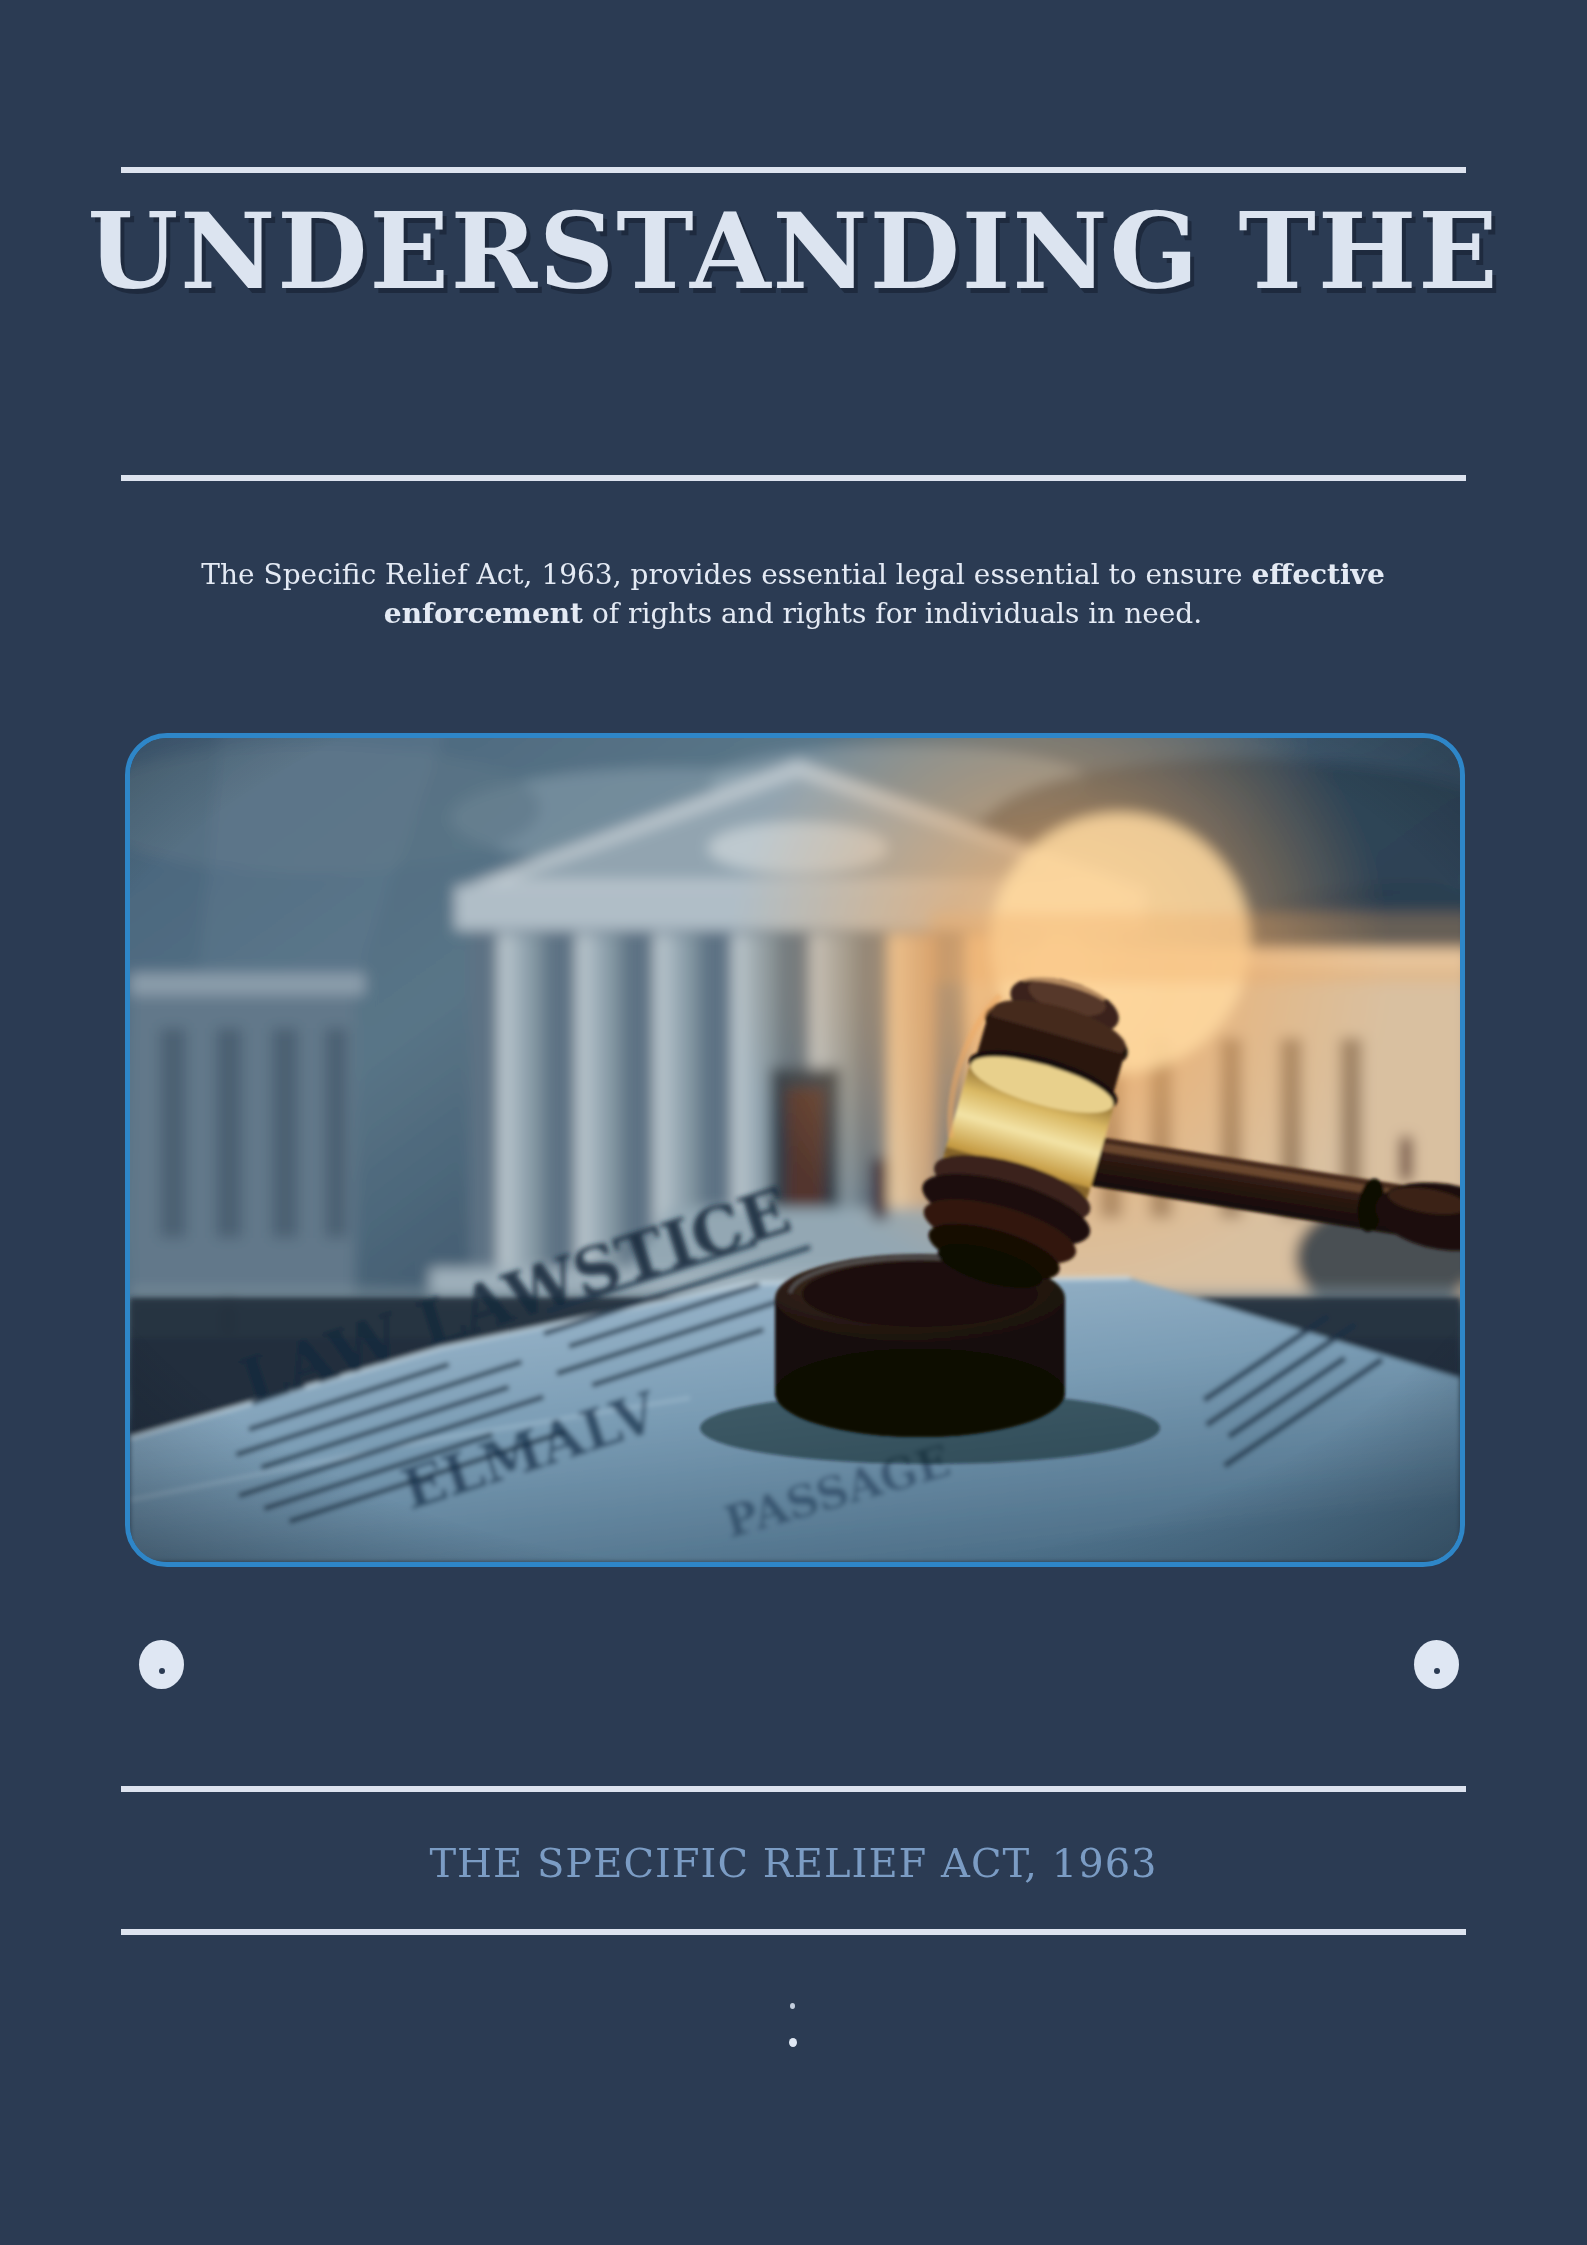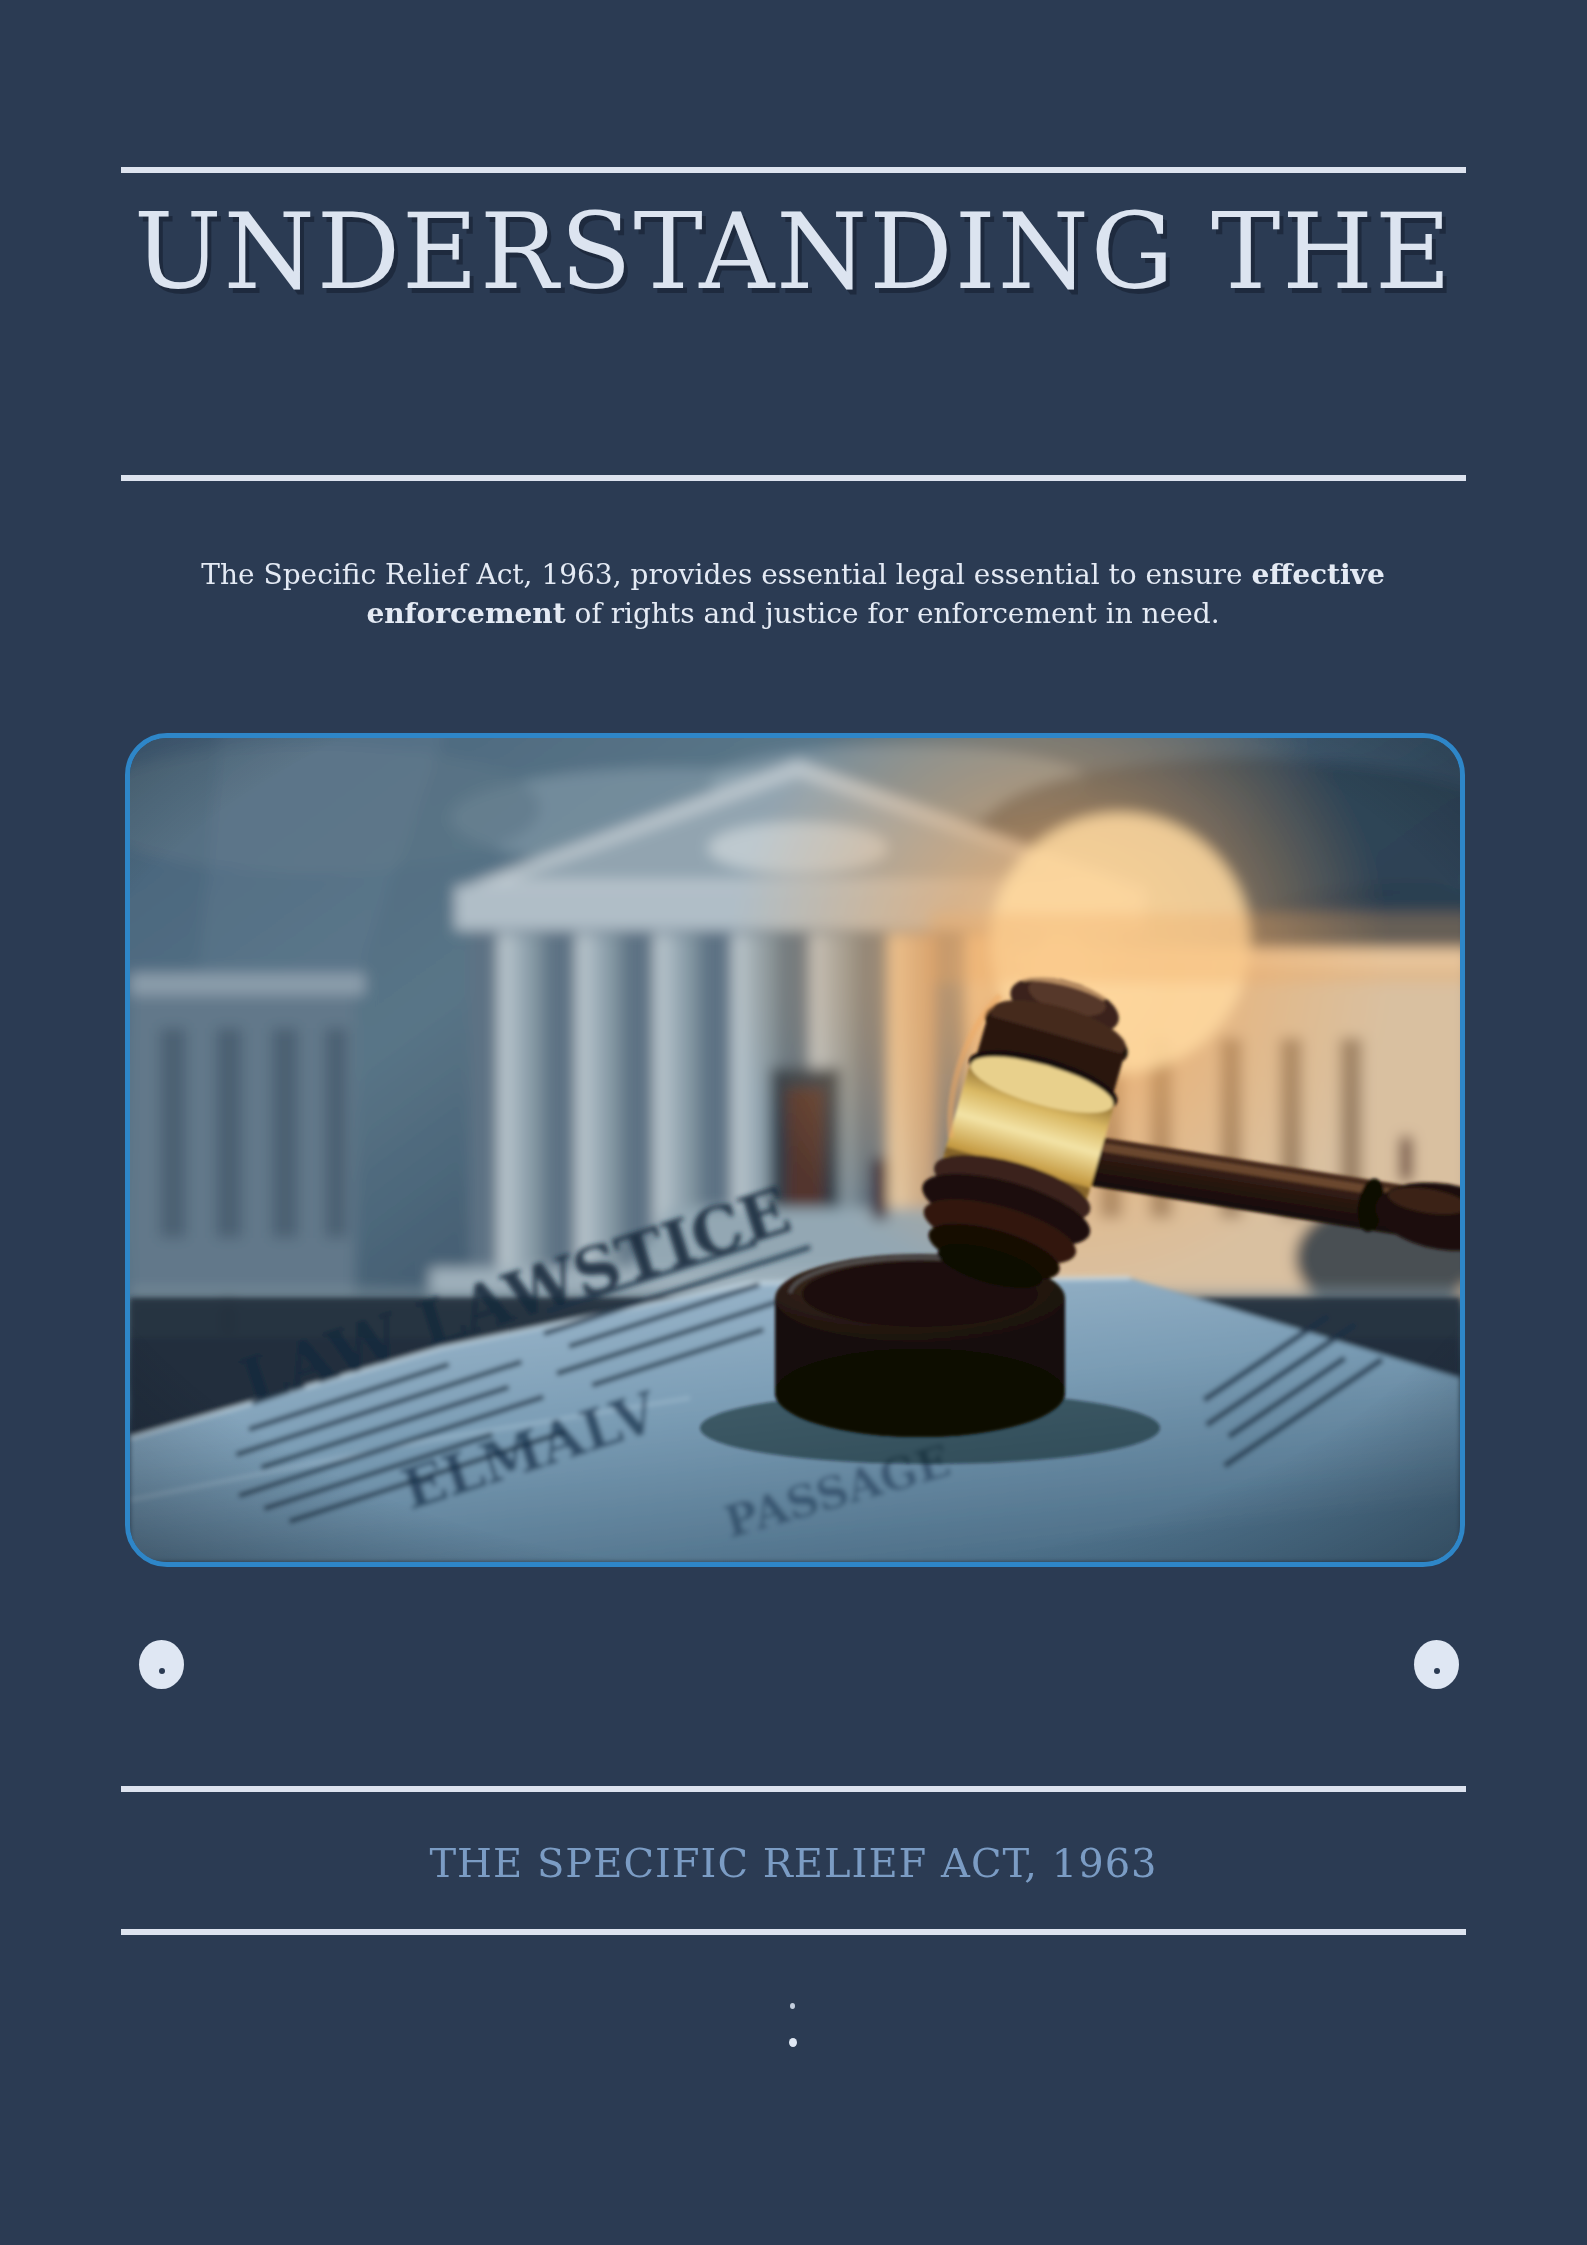--- a/index.html
+++ b/index.html
@@ -8,21 +8,21 @@
     font-family:"DejaVu Serif","Liberation Serif",serif;overflow:hidden;
   }
   .rule{position:absolute;left:121px;width:1345px;height:6px;background:#dde3ef;}
   .rule-top{top:167px;}
   .rule-under-title{top:475px;}
   .rule-footer-1{top:1786px;}
   .rule-footer-2{top:1929px;}
   .title{
     position:absolute;top:192px;left:0;width:100%;text-align:center;
     font-size:104px;line-height:1.16;color:#dce4f0;letter-spacing:2px;
-    text-shadow:4px 5px 0 rgba(22,32,48,.6);font-weight:400;
+    text-shadow:4px 5px 0 rgba(22,32,48,.6);font-weight:700;
   }
   .intro{
     position:absolute;top:528px;left:193px;width:1200px;text-align:center;
     font-size:28px;line-height:1.38;color:#e4eaf4;font-weight:400;
   }
   .intro b{font-weight:700;}
   .hero{
     position:absolute;left:125px;top:733px;width:1340px;height:834px;
     box-sizing:border-box;border:5px solid #2e86c8;border-radius:42px;
     overflow:hidden;background:#31475c;
@@ -51,21 +51,21 @@
 <div class="page">
 
   <div class="rule rule-top"></div>
 
   <div class="title">
     <div>UNDERSTANDING THE</div>
   </div>
 
   <div class="rule rule-under-title"></div>
 
-  <p class="intro"><span>The Specific Relief Act, 1963, provides essential legal essential to ensure </span><b>effective enforcement</b><span> of rights and justice for enforcement in need.</span></p>
+  <p class="intro"><span>The Specific Relief Act, 1963, provides essential legal essential to ensure </span><b>effective enforcement</b><span> of rights and rights for individuals in need.</span></p>
 
   <div class="hero">
     <svg width="1330" height="824" viewBox="0 0 1330 824">
       <defs>
         <linearGradient id="sky" x1="0" y1="0" x2="1" y2="0.7">
           <stop offset="0" stop-color="#45617a"></stop>
           <stop offset="0.35" stop-color="#597587"></stop>
           <stop offset="0.62" stop-color="#3c556a"></stop>
           <stop offset="1" stop-color="#243a4e"></stop>
         </linearGradient>

